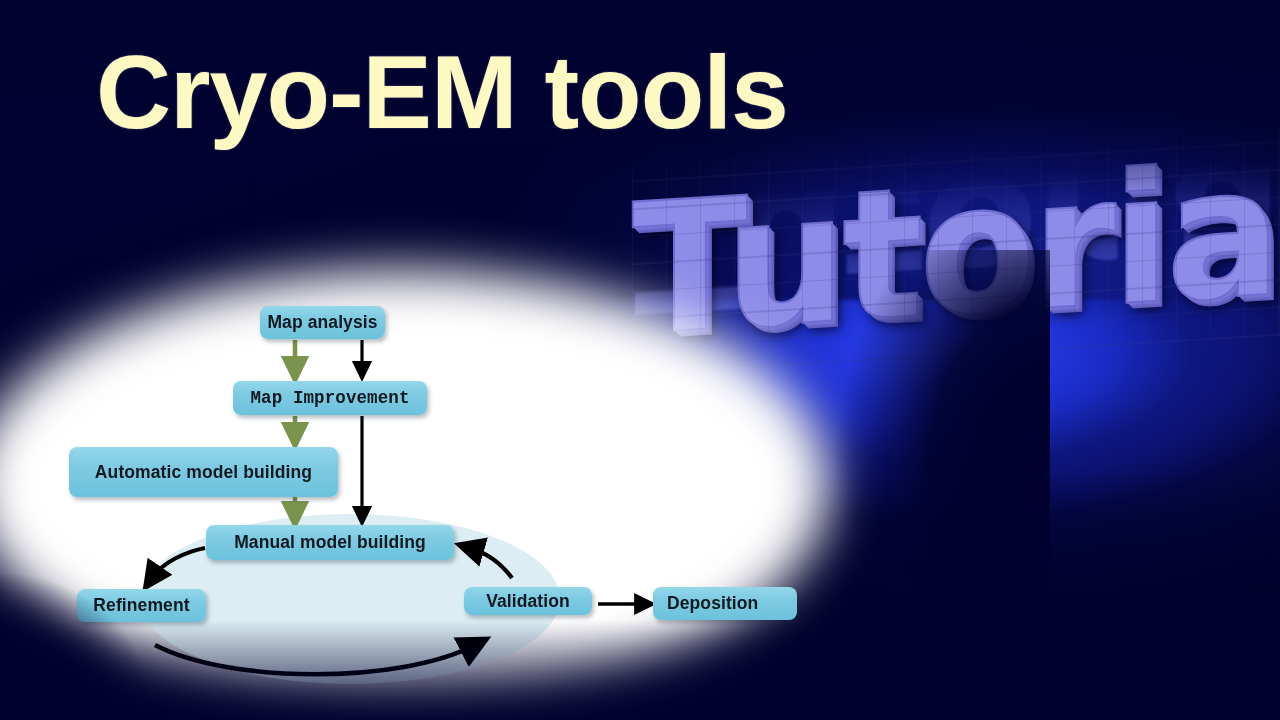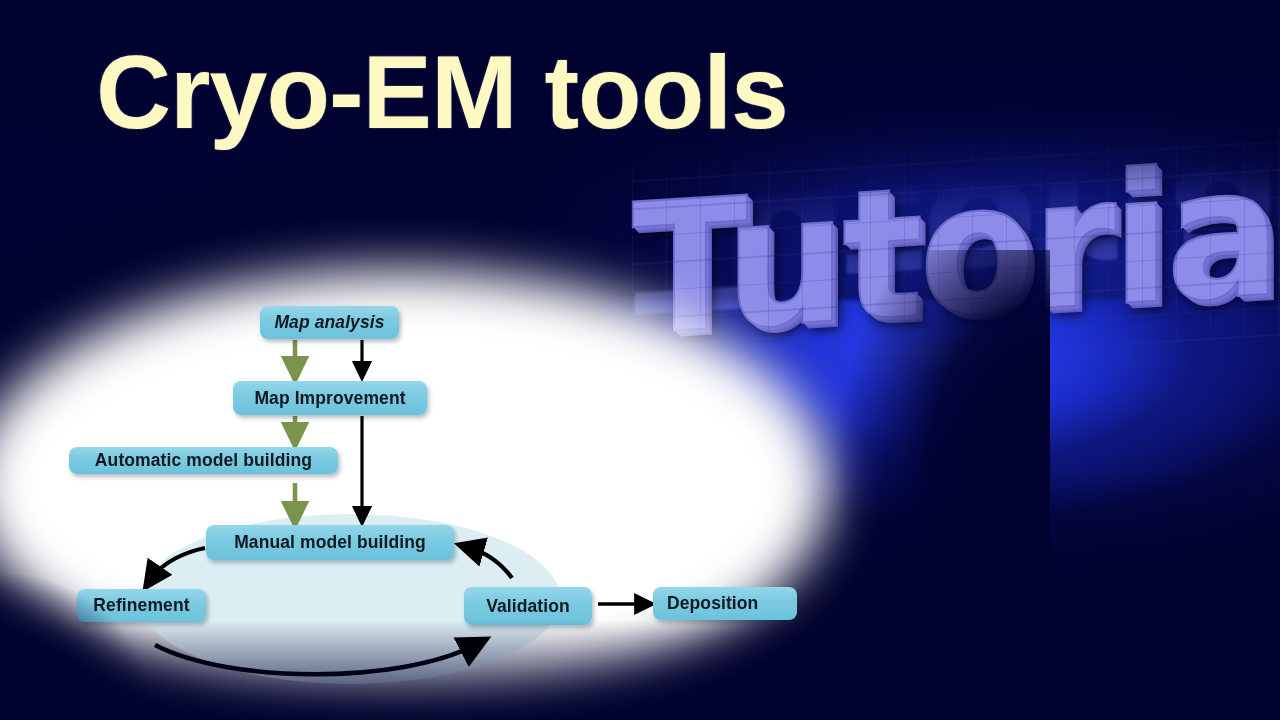--- a/index.html
+++ b/index.html
@@ -104,26 +104,26 @@
     border-radius:8px;
     color:#101820;
     font-weight:700;
     font-size:17.5px;
     letter-spacing:.1px;
     display:flex;align-items:center;justify-content:center;
     box-shadow:2px 3px 4px rgba(20,40,60,.30);
     white-space:nowrap;
     font-family:"Liberation Sans",sans-serif;
   }
-  .n-map-analysis{left:260px;top:36px;width:139px;height:33px;font-style:italic;}
-  .n-map-improve{left:233px;top:111px;width:194px;height:34px;}
-  .n-auto-build{left:69px;top:177px;width:269px;height:27px;align-items:center;}
+  .n-map-analysis{left:260px;top:36px;width:125px;height:33px;}
+  .n-map-improve{left:233px;top:111px;width:194px;height:34px;font-family:Liberation Mono, monospace;}
+  .n-auto-build{left:69px;top:177px;width:269px;height:50px;align-items:center;}
   .n-manual-build{left:206px;top:255px;width:248px;height:35px;}
   .n-refinement{left:77px;top:319px;width:129px;height:33px;}
-  .n-validation{left:464px;top:317px;width:128px;height:38px;}
+  .n-validation{left:464px;top:317px;width:128px;height:28px;}
   .n-deposition{left:653px;top:317px;width:130px;height:33px;justify-content:flex-start;padding-left:14px;}
 
   .diag-svg{position:absolute;left:0;top:0;width:830px;height:440px;overflow:visible;}
 
   
   .edge-fade{
     position:absolute;left:690px;top:250px;width:360px;height:470px;
     background:radial-gradient(ellipse 250px 330px at 100% 45%, #00012e 28%, rgba(0,1,46,.92) 48%, rgba(0,1,46,.45) 68%, rgba(0,1,46,0) 86%);
   }
   .edge-fade-bottom{

